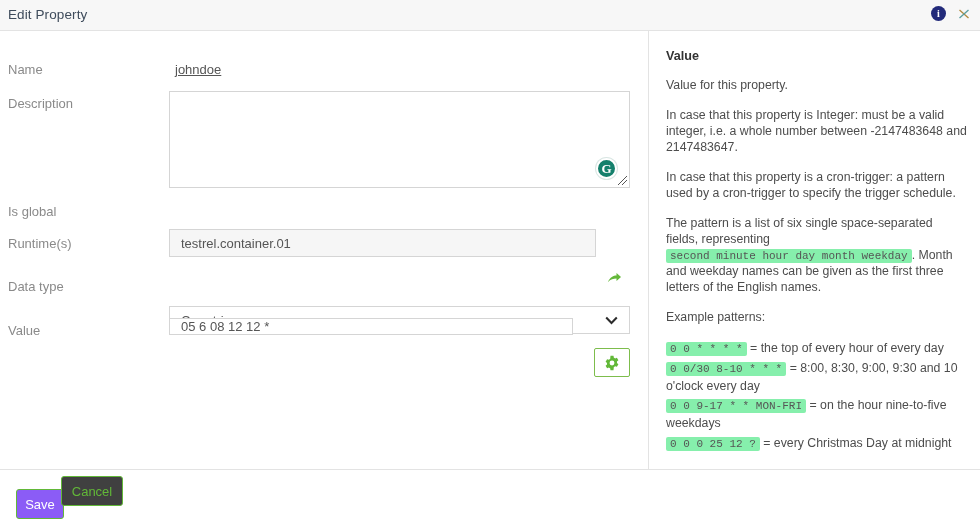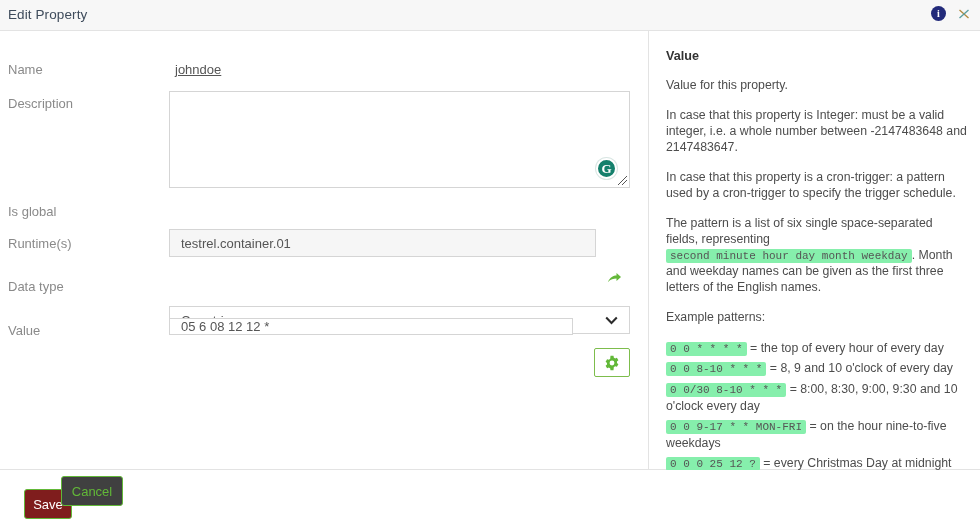--- a/index.html
+++ b/index.html
@@ -249,23 +249,23 @@
   .btn {
     position: absolute;
     height: 30px;
     border-radius: 3px;
     font-size: 13px;
     display: flex; align-items: center; justify-content: center;
     cursor: pointer;
     border: 1px solid transparent;
   }
   .btn-save {
-    left: 24px; top: 19px;
+    left: 16px; top: 19px;
     width: 48px;
-    background: #7f1d1d;
+    background: #8b5cf6;
     color: #ffffff;
     border-color: #62b838;
   }
   .btn-cancel {
     left: 61px; top: 6px;
     width: 62px;
     background: #404040;
     color: #62b838;
     border-color: #62b838;
   }
@@ -357,24 +357,20 @@
       <span>The pattern is a list of six single space-separated fields, representing</span>
       <span class="code">second minute hour day month weekday</span><span>. Month and weekday names can be given as the first three letters of the English names.</span>
     </p>
     <p>Example patterns:</p>
     <div class="patterns">
       <div class="pattern-line">
         <span class="code">0 0 * * * *</span>
         <span>= the top of every hour of every day</span>
       </div>
       <div class="pattern-line">
-        <span class="code">0 0 8-10 * * *</span>
-        <span>= 8, 9 and 10 o'clock of every day</span>
-      </div>
-      <div class="pattern-line">
         <span class="code">0 0/30 8-10 * * *</span>
         <span>= 8:00, 8:30, 9:00, 9:30 and 10 o'clock every day</span>
       </div>
       <div class="pattern-line">
         <span class="code">0 0 9-17 * * MON-FRI</span>
         <span>= on the hour nine-to-five weekdays</span>
       </div>
       <div class="pattern-line">
         <span class="code">0 0 0 25 12 ?</span>
         <span>= every Christmas Day at midnight</span>

